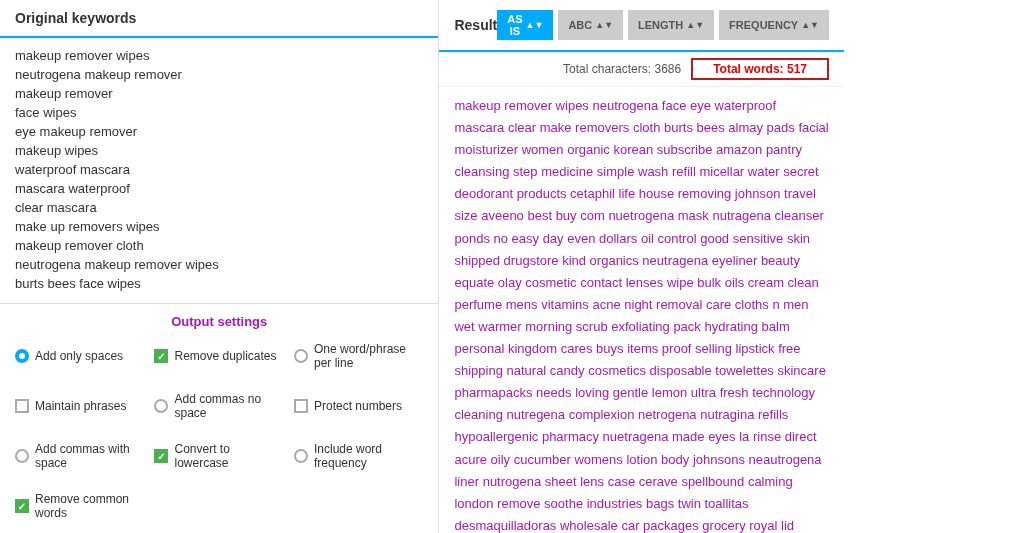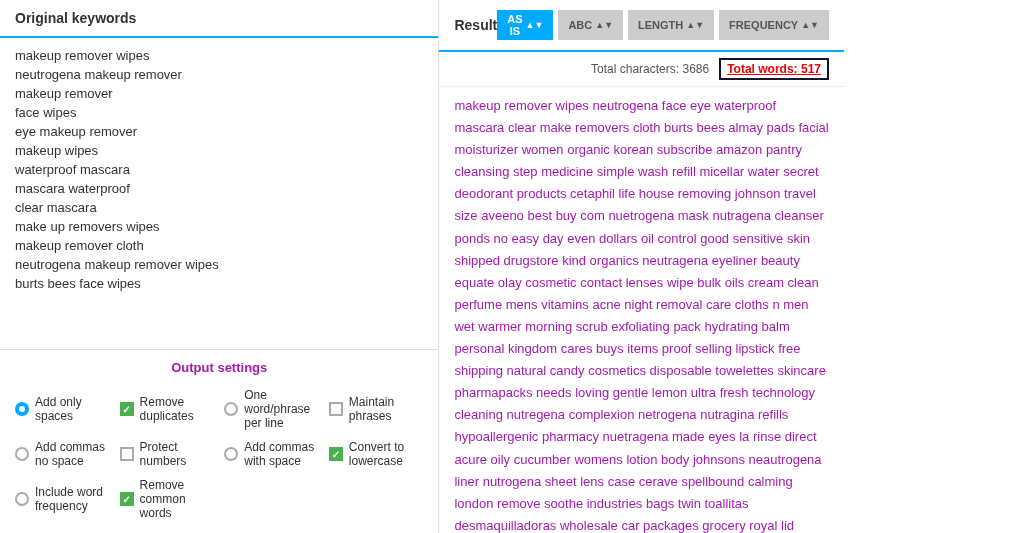--- a/index.html
+++ b/index.html
@@ -15,40 +15,40 @@
     .stats-bar { display: flex; justify-content: flex-end; align-items: center; padding: 6px 15px; font-size: 12px; color: #555; border-bottom: 1px solid #eee; gap: 10px; }
     .stats-bar .total-words-box { border: 2px solid #e00; padding: 2px 6px; color: #e00; font-weight: bold; }
     .stats-bar span.blue { color: #1a73e8; }
     .stats-bar span.red { color: #e00; }
 
     .keywords-area { flex: 1; overflow-y: auto; padding: 8px 15px; }
     .keywords-area .kw-item { padding: 2px 0; font-size: 13px; color: #333; }
 
     .output-settings { border-top: 1px solid #ddd; padding: 10px 15px; }
     .output-settings h3 { text-align: center; font-size: 13px; font-weight: bold; color: #a21caf; margin-bottom: 10px; }
-    .settings-grid { display: grid; grid-template-columns: 1fr 1fr 1fr 1fr; gap: 4px 10px; }
+    .settings-grid { display: grid; grid-template-columns: 1fr 1fr 1fr; gap: 16px 10px; }
     .setting-item { display: flex; align-items: center; gap: 6px; font-size: 12px; padding: 3px 0; }
     .radio-circle { width: 14px; height: 14px; border-radius: 50%; border: 2px solid #aaa; display: inline-block; flex-shrink: 0; background: #fff; }
     .radio-circle.checked { border-color: #00aaff; background: #00aaff; position: relative; }
     .radio-circle.checked::after { content: ''; position: absolute; top: 2px; left: 2px; width: 6px; height: 6px; border-radius: 50%; background: #fff; }
     .checkbox-square { width: 14px; height: 14px; border: 2px solid #aaa; display: inline-flex; align-items: center; justify-content: center; flex-shrink: 0; background: #fff; }
     .checkbox-square.checked { background: #4caf50; border-color: #4caf50; color: #fff; font-size: 10px; font-weight: bold; }
 
     
     .right-panel { flex: 1; display: flex; flex-direction: column; }
     .right-header { padding: 10px 15px; border-bottom: 2px solid #00aaff; display: flex; align-items: center; justify-content: space-between; }
     .right-header h2 { font-size: 14px; font-weight: bold; color: #333; }
     .sort-buttons { display: flex; gap: 5px; }
     .sort-btn { padding: 3px 10px; font-size: 11px; font-weight: bold; color: #fff; border: none; cursor: pointer; display: flex; align-items: center; gap: 3px; }
     .sort-btn.active { background: #00aaff; text-align: center; }
     .sort-btn.inactive { background: #ccc; color: #555; }
     .sort-arrows { font-size: 9px; }
 
     .right-stats-bar { display: flex; justify-content: flex-end; align-items: center; padding: 6px 15px; font-size: 12px; color: #555; border-bottom: 1px solid #eee; gap: 10px; }
-    .right-stats-bar .total-words-box { border: 2px solid #0f172a; padding: 2px 6px; color: #e00; font-weight: bold; text-decoration: underline; }
+    .right-stats-bar .total-words-box { border: 2px solid #b91c1c; padding: 2px 20px; color: #e00; font-weight: bold; }
 
     .result-area { flex: 1; overflow-y: auto; padding: 8px 15px; line-height: 1.7; font-size: 13px; color: #a21caf; }
 
     
     ::-webkit-scrollbar { width: 6px; }
     ::-webkit-scrollbar-track { background: #f1f1f1; }
     ::-webkit-scrollbar-thumb { background: #ccc; border-radius: 3px; }
   </style>
 </head>
 <body>

